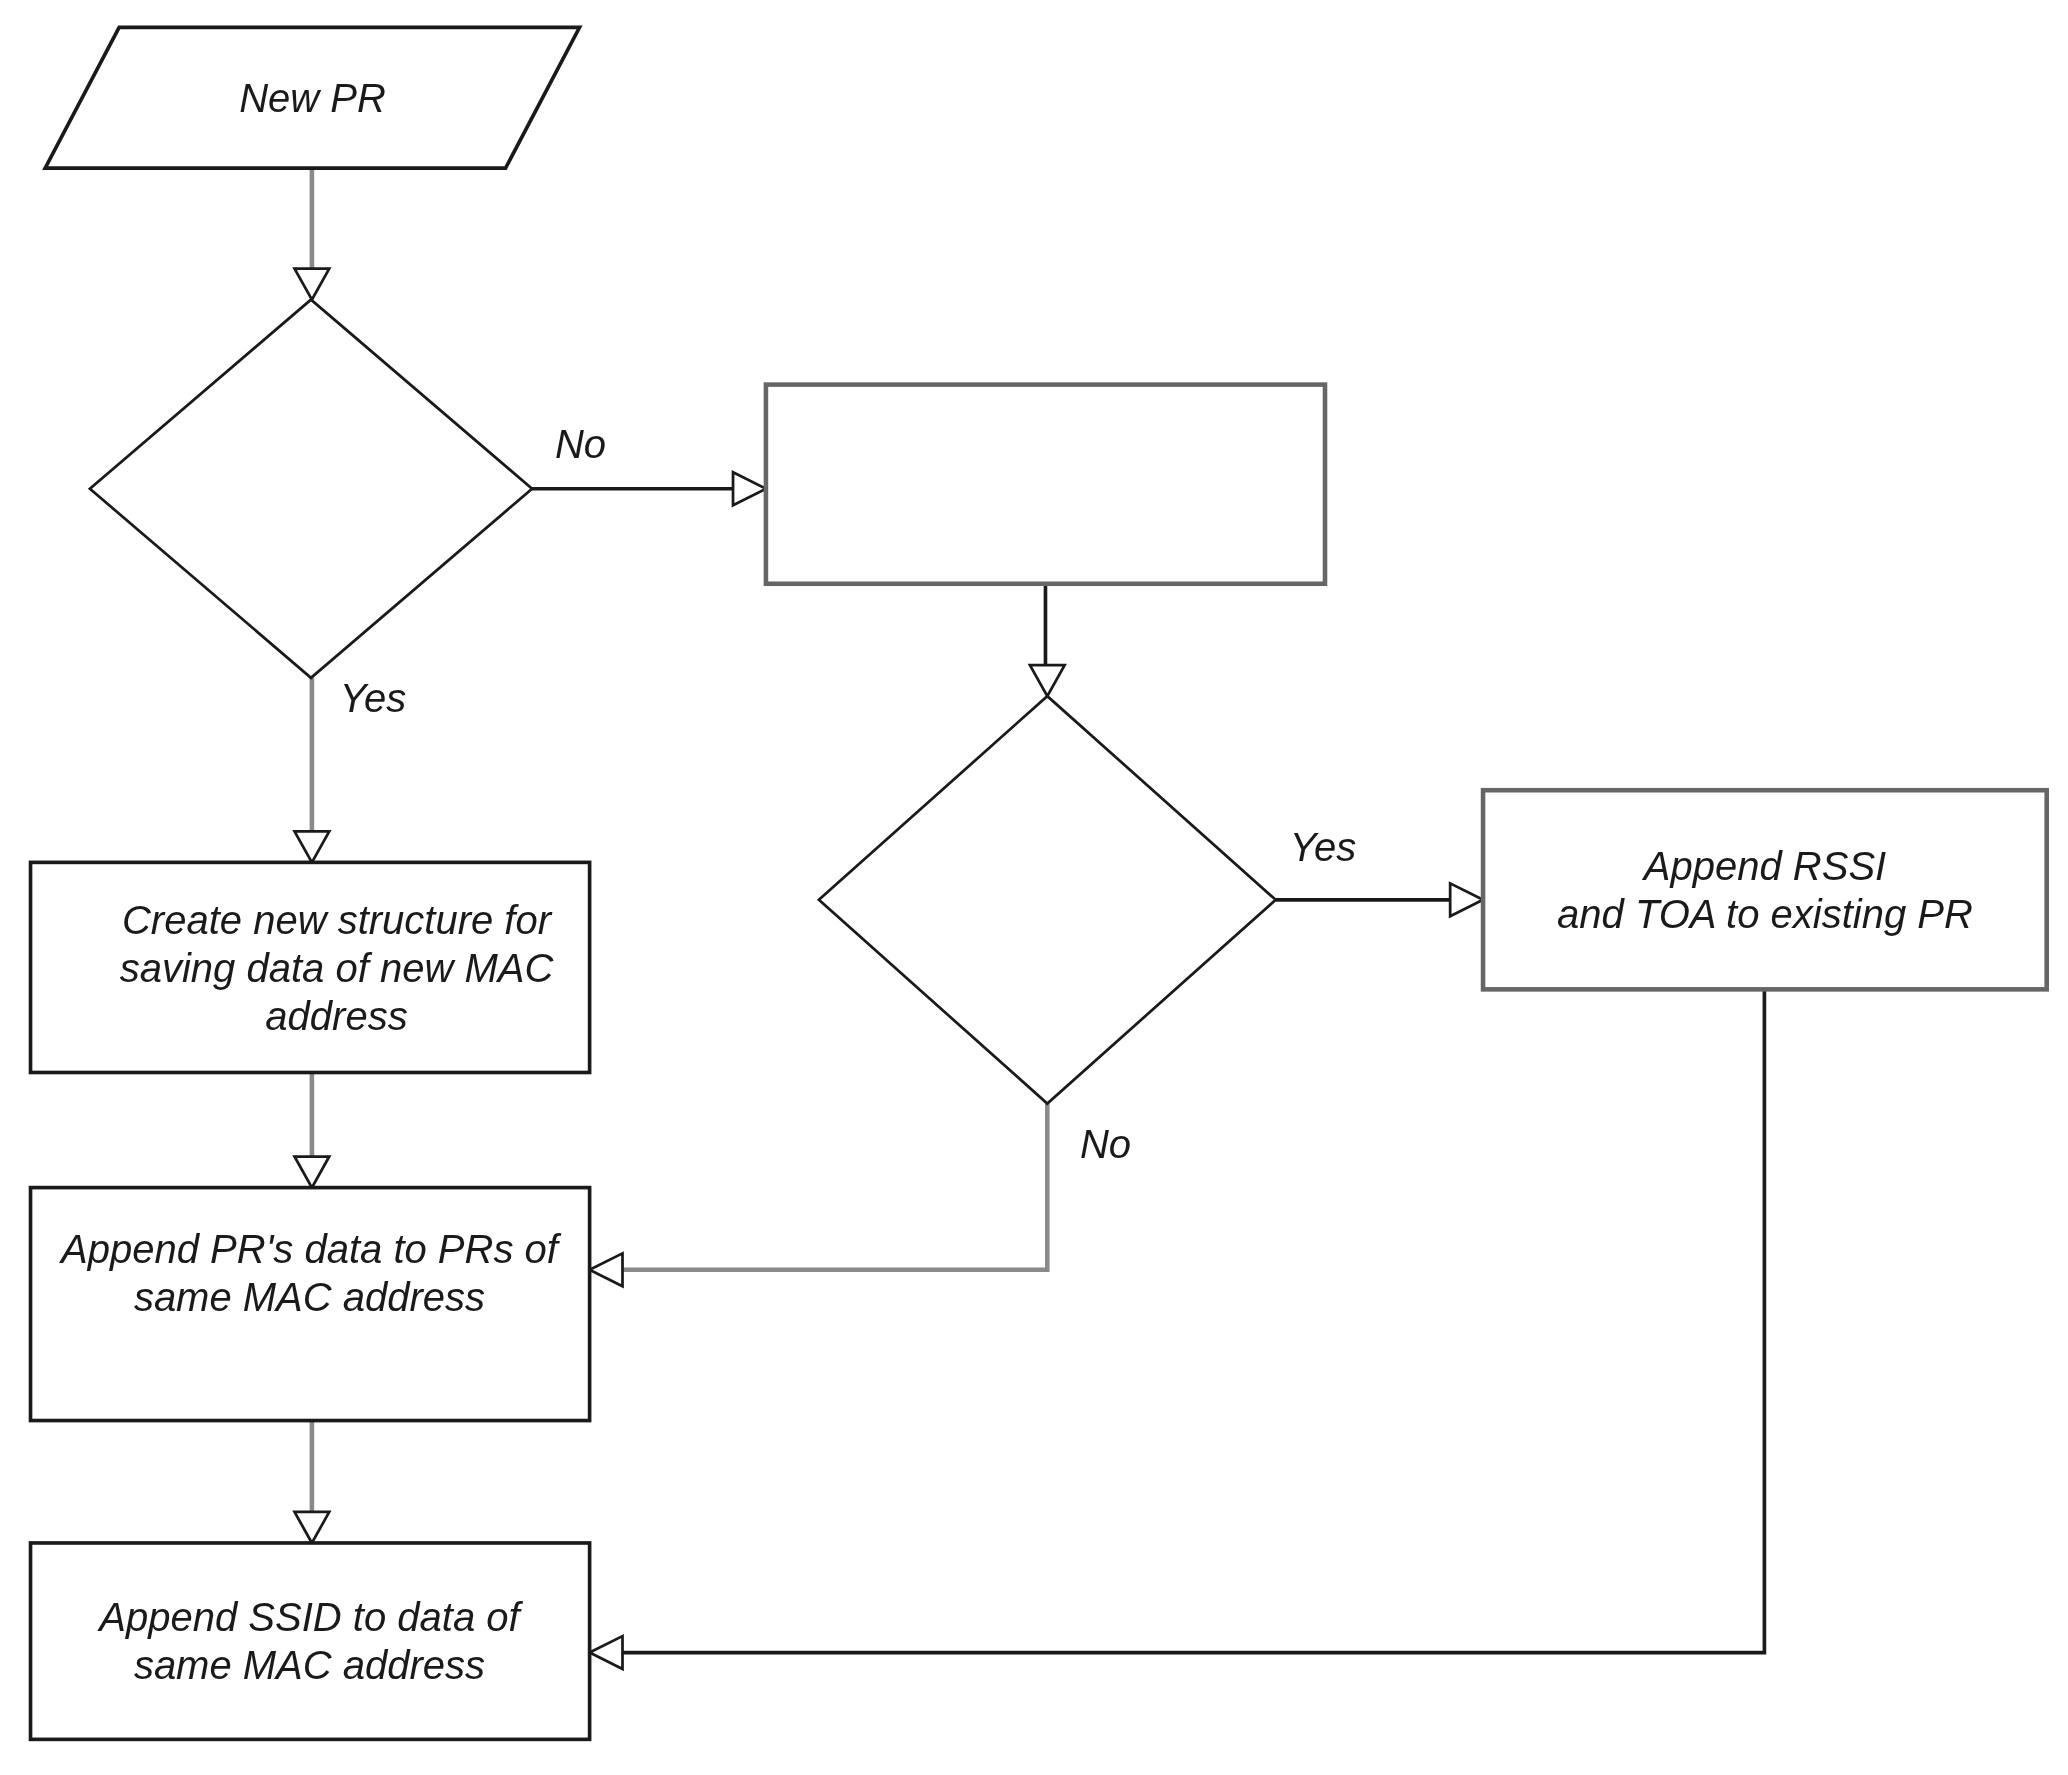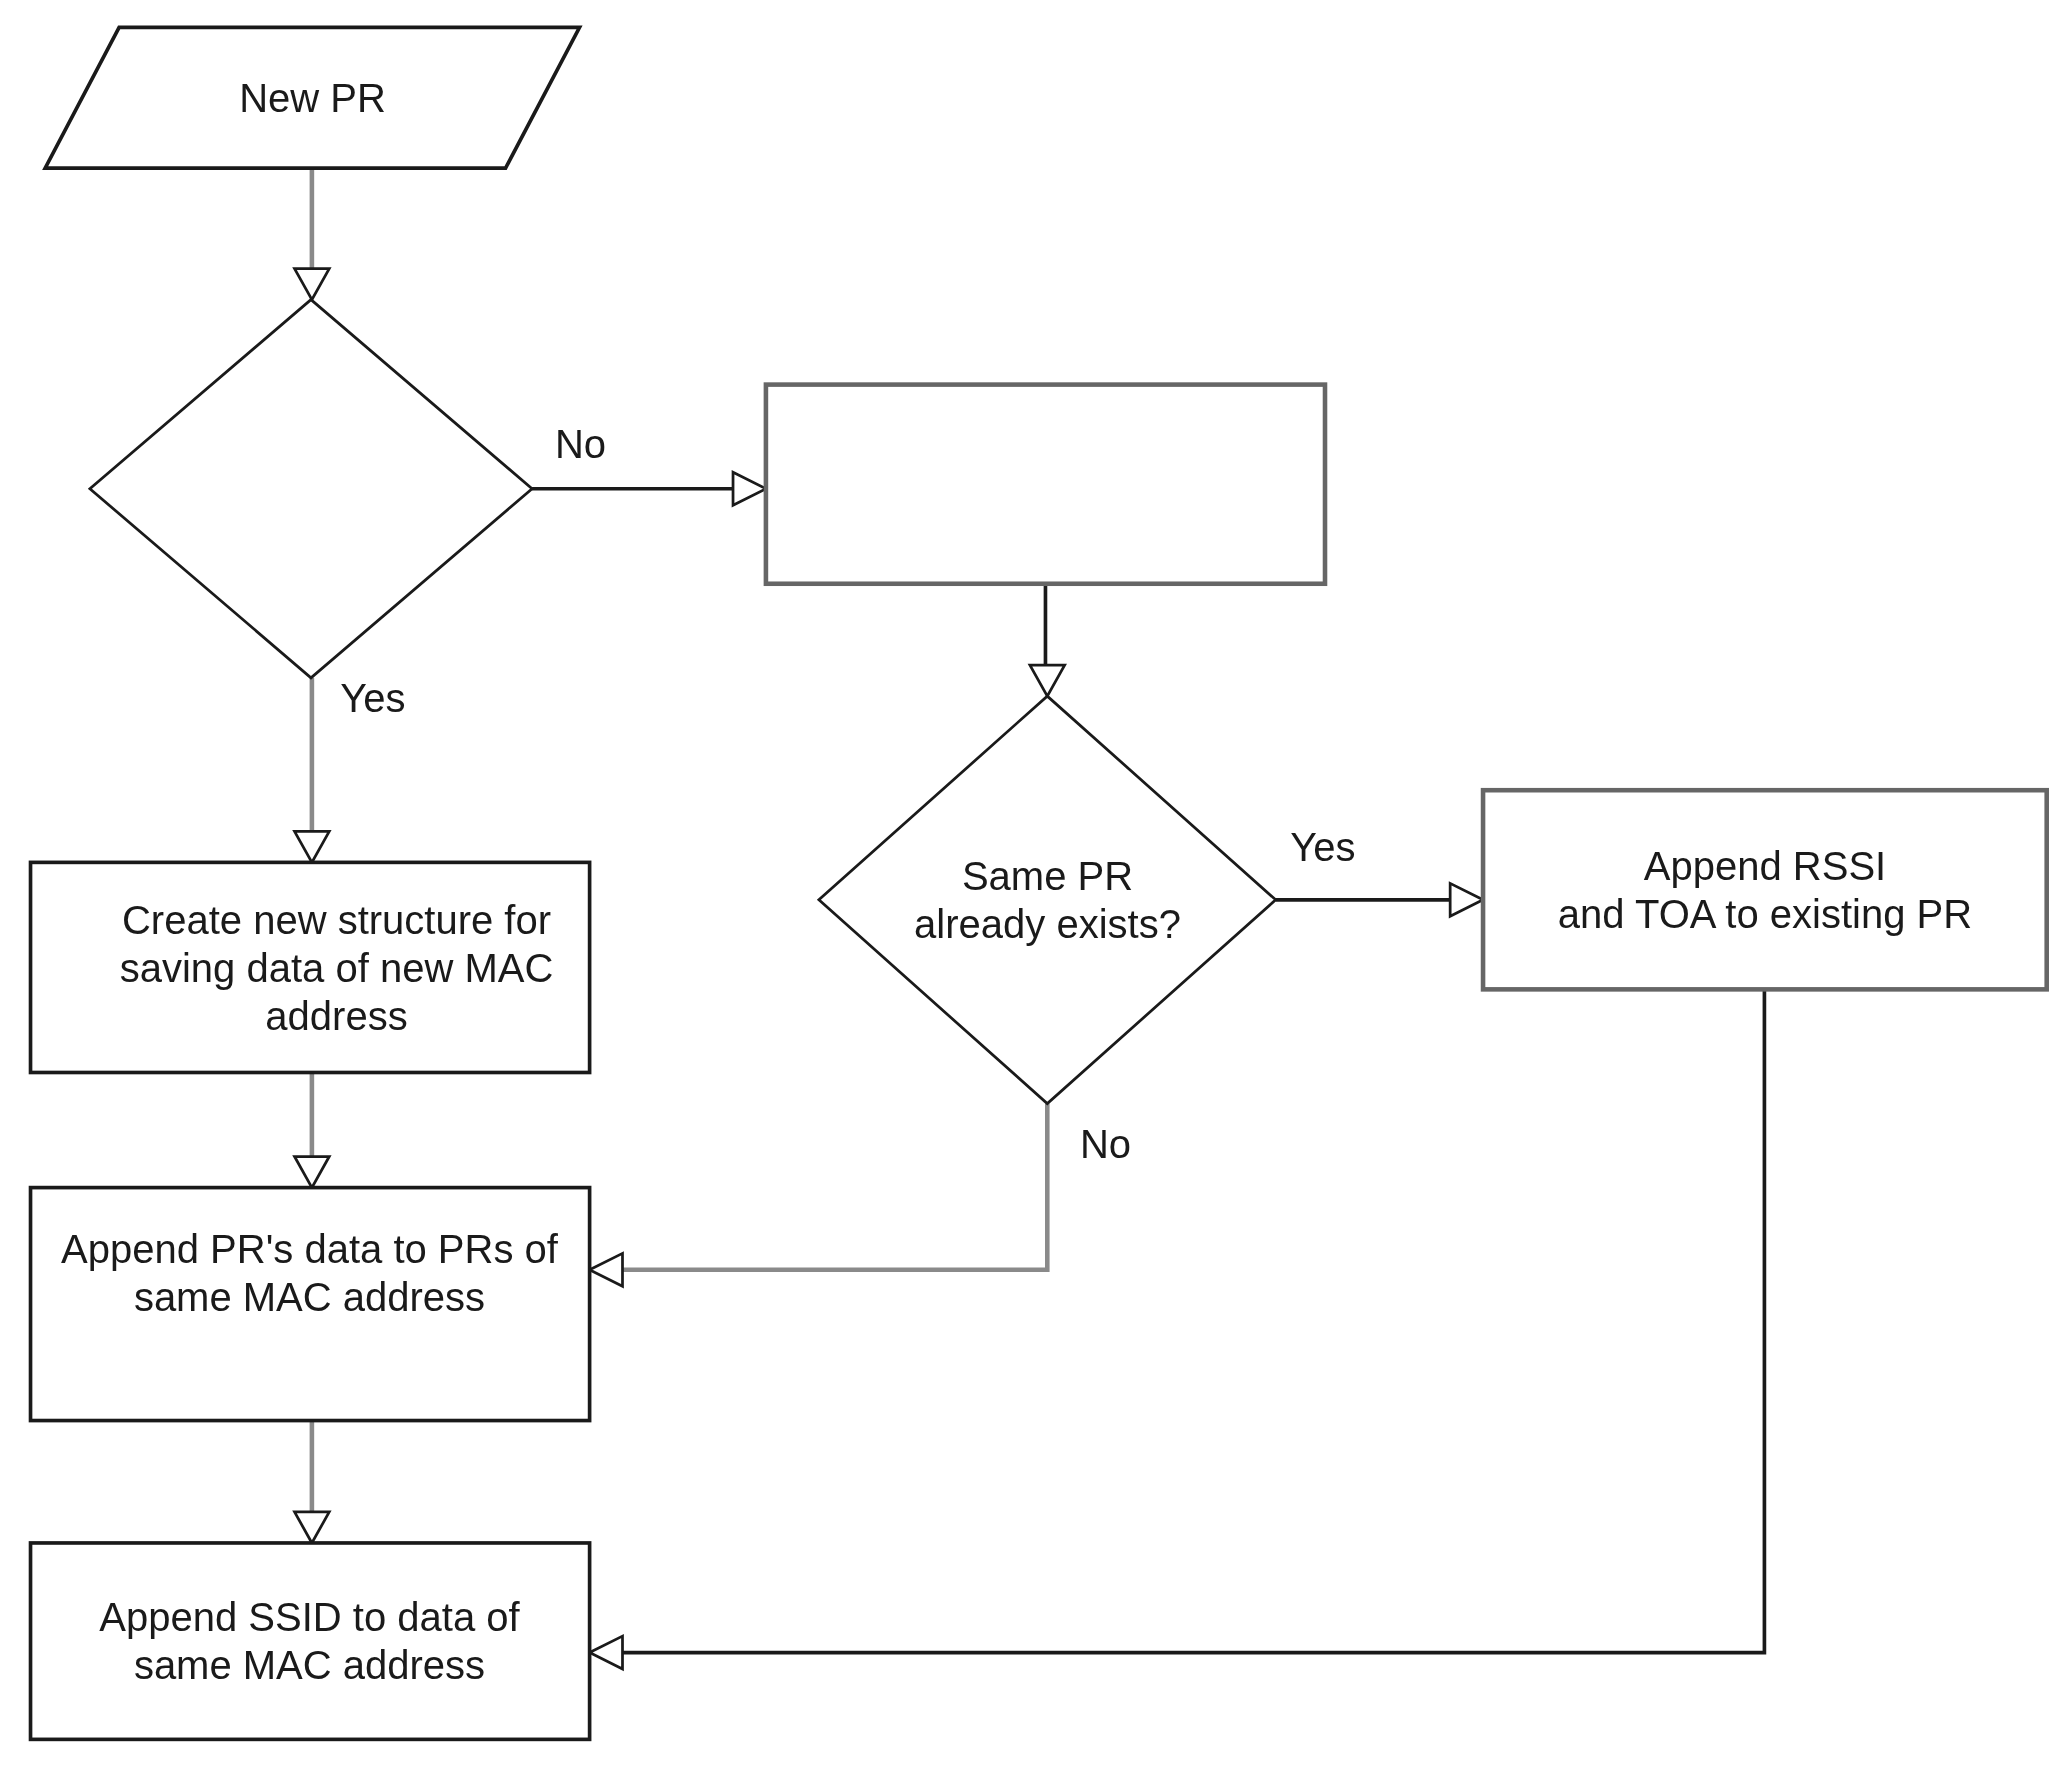--- a/index.html
+++ b/index.html
@@ -9,20 +9,21 @@
     height: 1775px;
     background: #ffffff;
     font-family: "Liberation Sans", sans-serif;
     overflow: hidden;
   }
   .canvas {
     position: relative;
     width: 2069px;
     height: 1775px;
     background: #ffffff;
+    font-style: italic;
   }
   .layer {
     position: absolute;
     left: 0;
     top: 0;
   }
   .node-label {
     position: absolute;
     display: flex;
     align-items: center;
@@ -114,22 +115,20 @@
 
     <rect class="shape" x="33" y="1300" width="612" height="255" stroke-width="4" stroke="#1a1a1a"></rect>
 
     <rect class="shape" x="33" y="1689" width="612" height="215" stroke-width="4" stroke="#1a1a1a"></rect>
   </svg>
 
   <div class="node-label" style="left:45px; top:27.4px; width:535px; height:141px;">New PR</div>
 
 
 
-  <div class="node-label" style="left:819px; top:696px; width:457px; height:408px;">Same PR
-already exists?</div>
 
   <div class="node-label" style="left:1483px; top:790px; width:564px; height:199px;">Append RSSI
 and TOA to existing PR</div>
 
   <div class="node-label" style="left:37px; top:863px; width:559px; height:210px;margin-left:20px;">Create new structure for
 saving data of new MAC
 address</div>
 
   <div class="node-label" style="left:30px; top:1156px; width:559px; height:233px;">Append PR's data to PRs of
 same MAC address</div>

